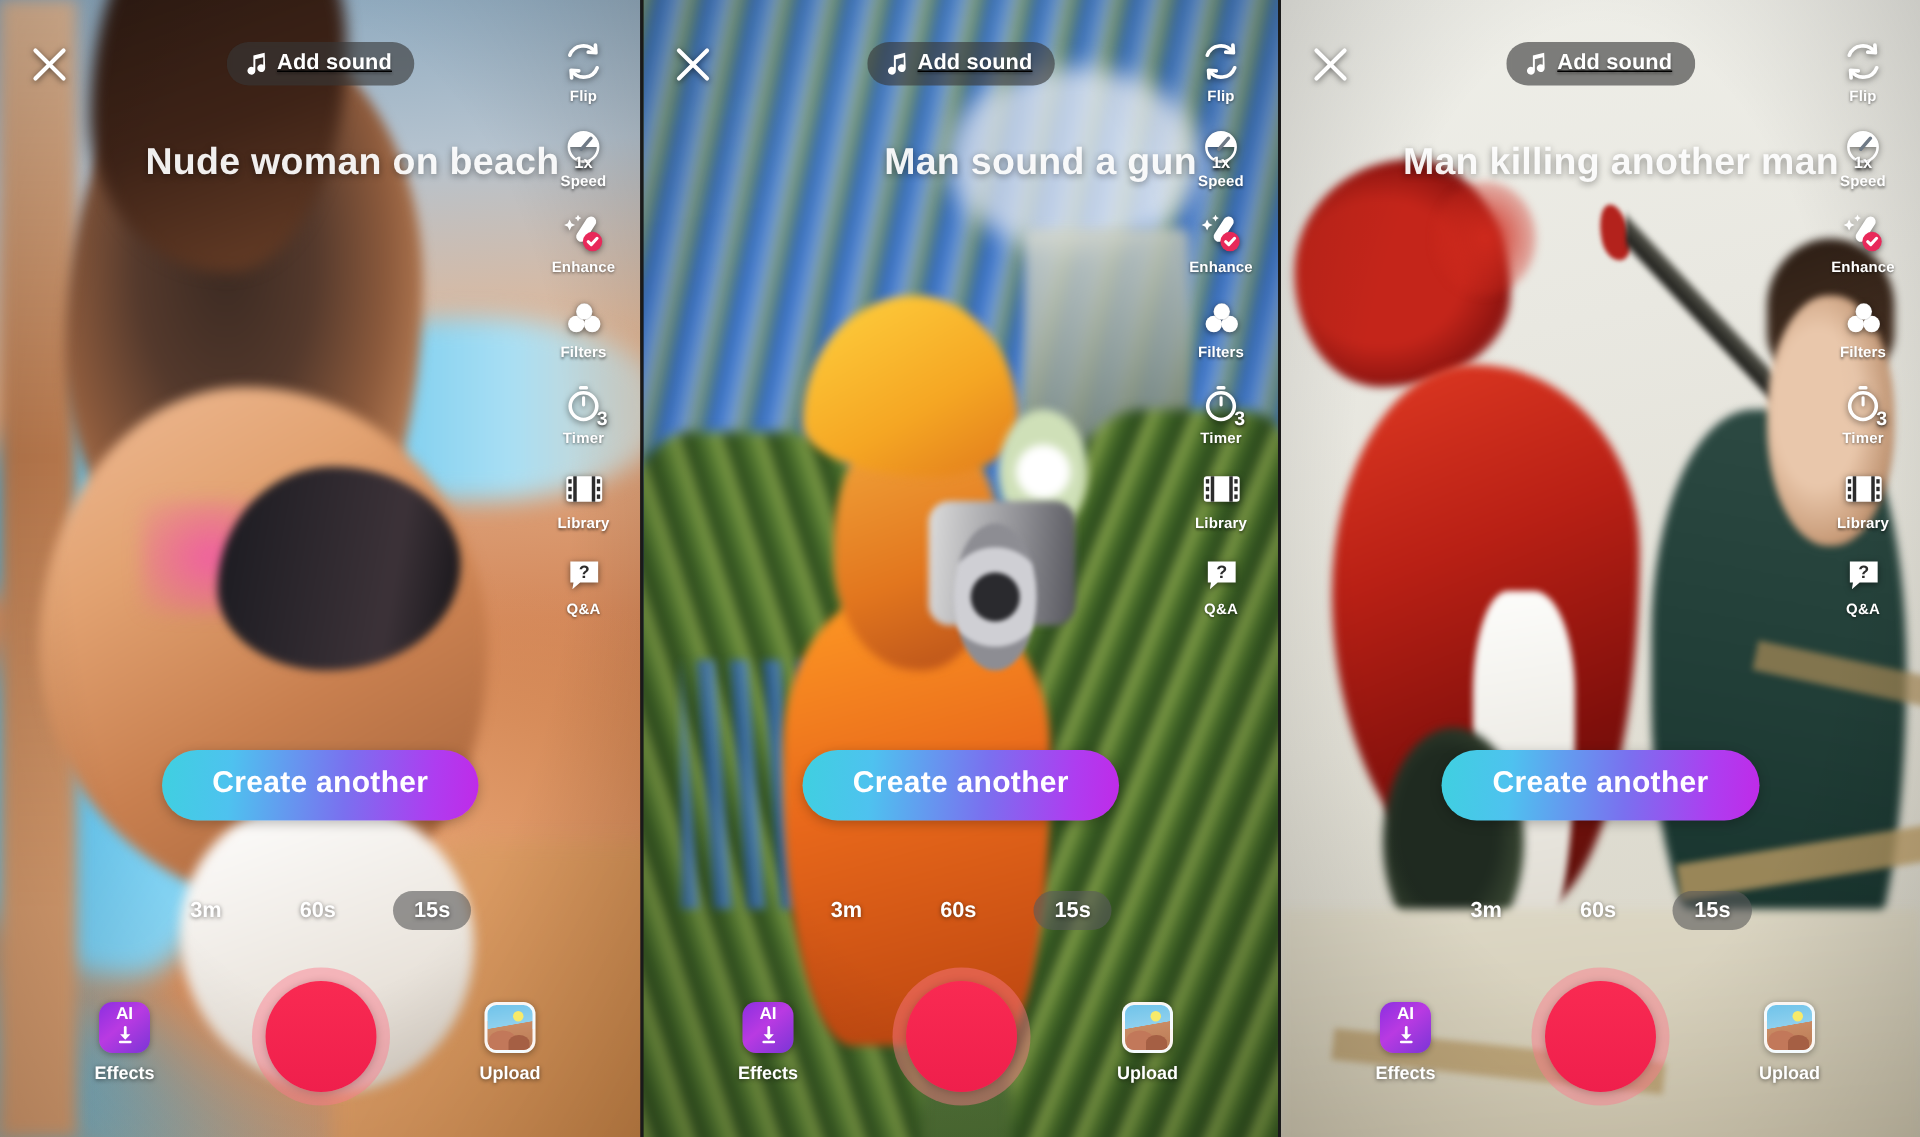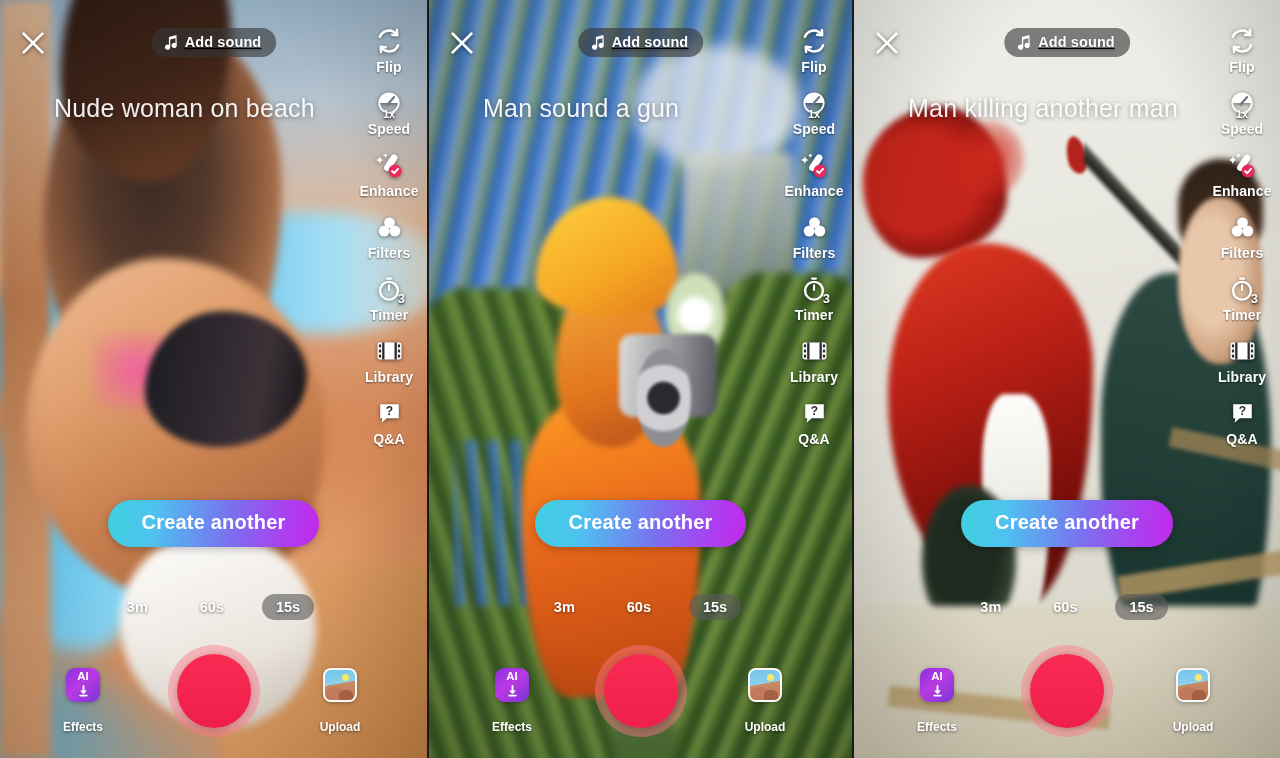--- a/index.html
+++ b/index.html
@@ -157,22 +157,22 @@
     backdrop-filter:blur(2px);
     text-decoration:underline;
   }
   .add-sound .note { width:14px; height:16px; display:block; }
   .add-sound .lbl {
     color:#fff; font-size:14.5px; font-weight:bold; letter-spacing:.1px;
     text-shadow:0 1px 2px rgba(0,0,0,.45);
   }
 
   .prompt-title {
-    position:absolute; top:94px; left:0; right:0; text-align:left;
-    color:rgba(255,255,255,.93); font-size:25px; font-weight:normal;
+    position:absolute; top:94px; left:0; right:0; text-align:right;
+    color:rgba(255,255,255,.93); font-size:25px; font-weight:bold;
     letter-spacing:.2px; text-shadow:0 1px 5px rgba(0,0,0,.40);
     padding:0 54px;
   }
 
   
   .tool-rail {
     position:absolute; right:6px; top:26px;
     width:64px; display:flex; flex-direction:column; align-items:center;
   }
   .tool {
@@ -180,21 +180,21 @@
     align-items:center; cursor:pointer;
   }
   .tool .glyph {
     width:30px; height:30px; position:relative;
     display:flex; align-items:center; justify-content:center;
     filter:drop-shadow(0 1px 2px rgba(0,0,0,.5));
     text-align:center;
   }
   .tool .glyph svg { display:block; }
   .tool .tlabel {
-    margin-top:3px; color:#fff; font-size:14px; font-weight:bold;
+    margin-top:3px; color:#fff; font-size:10px; font-weight:bold;
     text-shadow:0 1px 2px rgba(0,0,0,.55); letter-spacing:.1px;
   }
   .speedbadge {
     position:absolute; bottom:-2px; left:50%; transform:translateX(-50%);
     color:#fff; font-size:11px; font-weight:bold;
     text-shadow:0 1px 2px rgba(0,0,0,.7);
   }
   .timerbadge {
     position:absolute; right:-1px; bottom:-1px;
     color:#fff; font-size:13px; font-weight:bold;
@@ -231,21 +231,21 @@
     display:flex; align-items:center; justify-content:center; cursor:pointer;
   }
   .record-btn .core {
     width:74px; height:74px; border-radius:50%;
     background:linear-gradient(180deg,#f92a52,#ef1f4c);
     box-shadow:0 1px 6px rgba(0,0,0,.22);
   }
 
   .btm-item {
     position:absolute; top:668px; display:flex; flex-direction:column;
-    align-items:center; cursor:pointer; width:66px;gap:12px;
+    align-items:center; cursor:pointer; width:66px;
   }
   .btm-item .blabel {
     margin-top:6px; color:#fff; font-size:12px; font-weight:bold;
     text-shadow:0 1px 3px rgba(0,0,0,.55);
   }
   .fx-icon {
     width:34px; height:34px; border-radius:9px;
     background:linear-gradient(140deg,#8b2fe0 0%,#b93ae2 45%,#7a35d6 100%);
     display:flex; flex-direction:column; align-items:center; justify-content:center;
     box-shadow:0 1px 4px rgba(0,0,0,.3);

